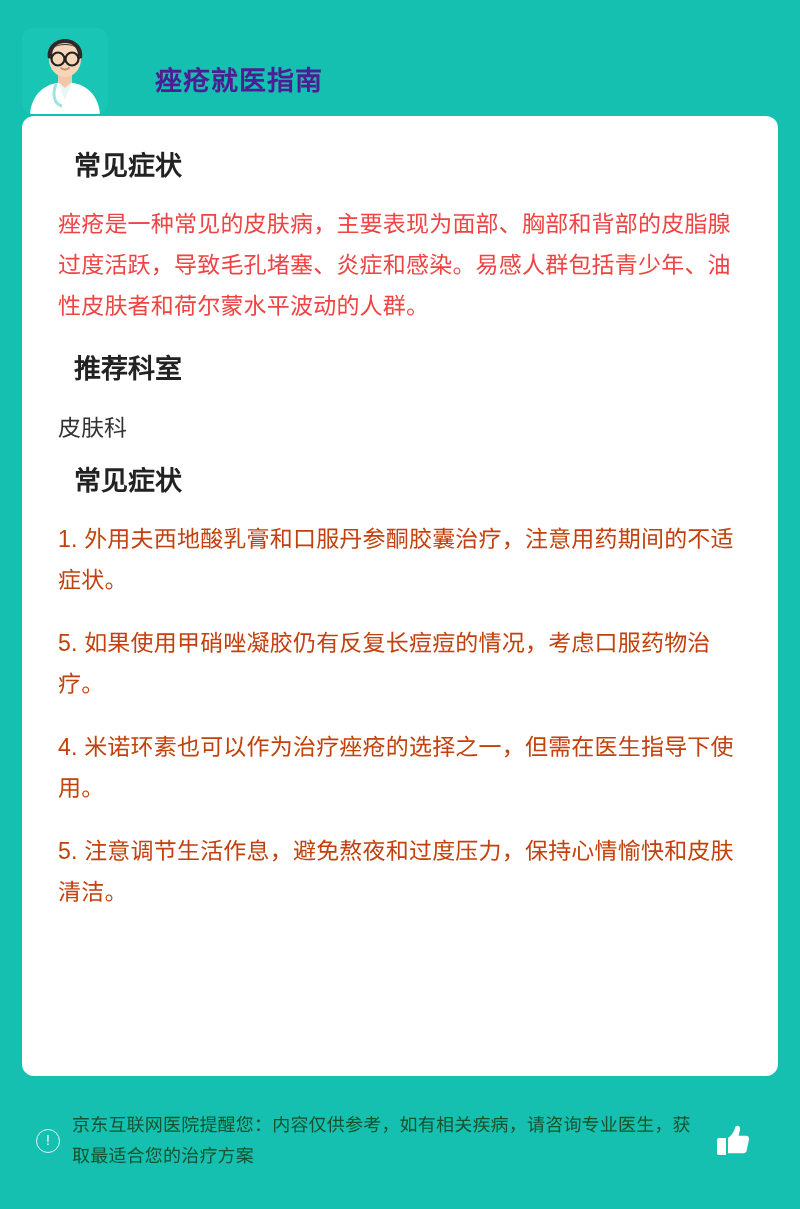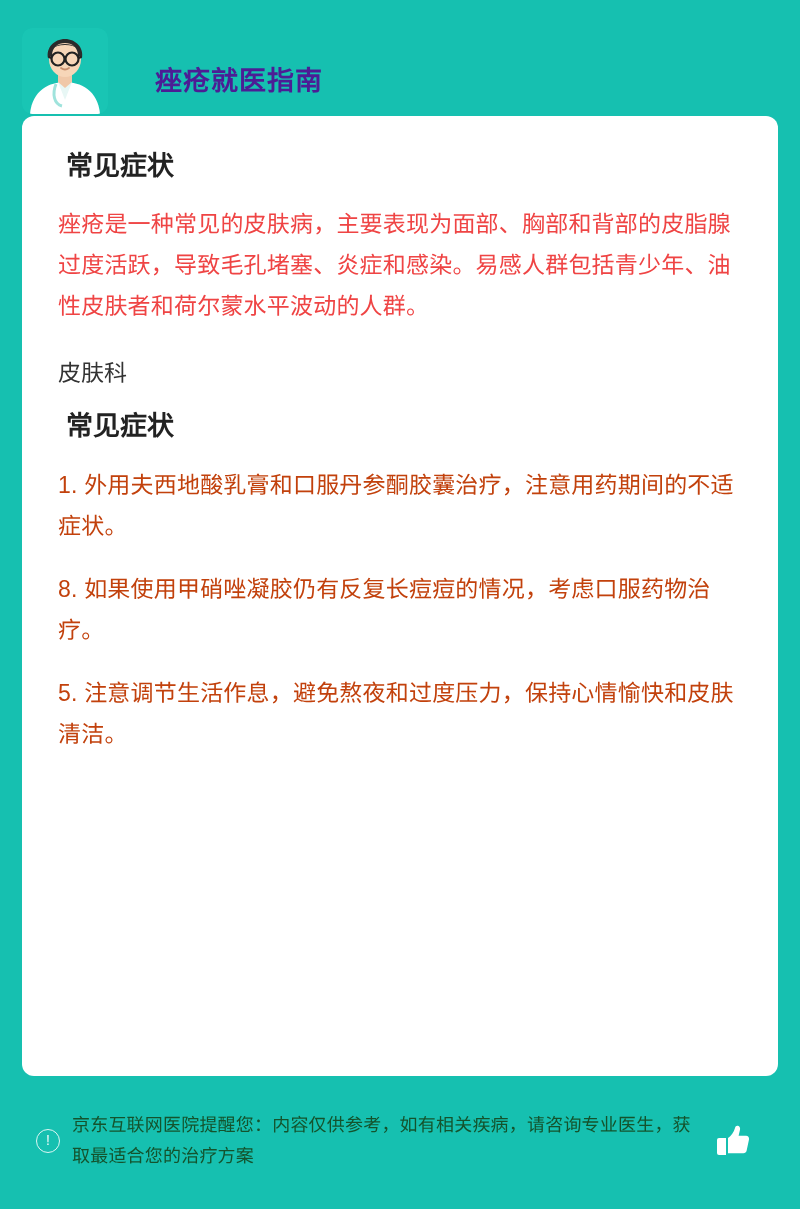--- a/index.html
+++ b/index.html
@@ -53,21 +53,21 @@
     background: #ffffff;
     border-radius: 12px;
     padding: 30px 36px 40px 36px;
     box-sizing: border-box;
     min-height: 960px;
   }
   .card h2 {
     font-size: 27px;
     font-weight: bold;
     color: #222222;
-    margin: 16px 0 22px 8px;
+    margin: 16px 0 22px 16px;
     line-height: 1.2;
   }
   .card h2.first { margin-top: 4px; }
   .para {
     font-size: 23px;
     line-height: 41px;
     color: #ef4444;
     margin: 0 0 26px 0;
     letter-spacing: 0.2px;
   }
@@ -153,25 +153,27 @@
       </svg>
     </div>
     <div class="doc-title">痤疮就医指南</div>
   </div>
 
   <div class="card">
 
     <h2 class="first">常见症状</h2>
     <p class="para">痤疮是一种常见的皮肤病，主要表现为面部、胸部和背部的皮脂腺过度活跃，导致毛孔堵塞、炎症和感染。易感人群包括青少年、油性皮肤者和荷尔蒙水平波动的人群。</p>
 
+    <h2>推荐科室</h2>
     <p class="plain">皮肤科</p>
 
     <h2>常见症状</h2>
     <p class="step">1. 外用夫西地酸乳膏和口服丹参酮胶囊治疗，注意用药期间的不适症状。</p>
-    <p class="step">8. 如果使用甲硝唑凝胶仍有反复长痘痘的情况，考虑口服药物治疗。</p>
+    <p class="step">5. 如果使用甲硝唑凝胶仍有反复长痘痘的情况，考虑口服药物治疗。</p>
+    <p class="step">4. 米诺环素也可以作为治疗痤疮的选择之一，但需在医生指导下使用。</p>
     <p class="step">5. 注意调节生活作息，避免熬夜和过度压力，保持心情愉快和皮肤清洁。</p>
 
   </div>
 
   <div class="footer">
     <div class="info-icon">!</div>
     <div class="footer-text">京东互联网医院提醒您：内容仅供参考，如有相关疾病，请咨询专业医生，获取最适合您的治疗方案</div>
     <div class="thumb">
       <svg width="38" height="38" viewBox="0 0 38 38" aria-hidden="true">
         <path d="M5 16 h7 v17 h-7 a2 2 0 0 1 -2 -2 v-13 a2 2 0 0 1 2 -2 z" fill="#ffffff"></path>

